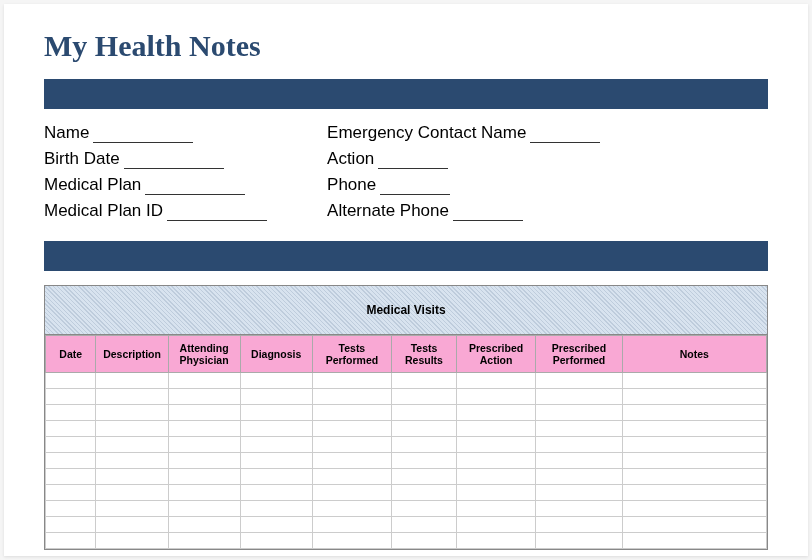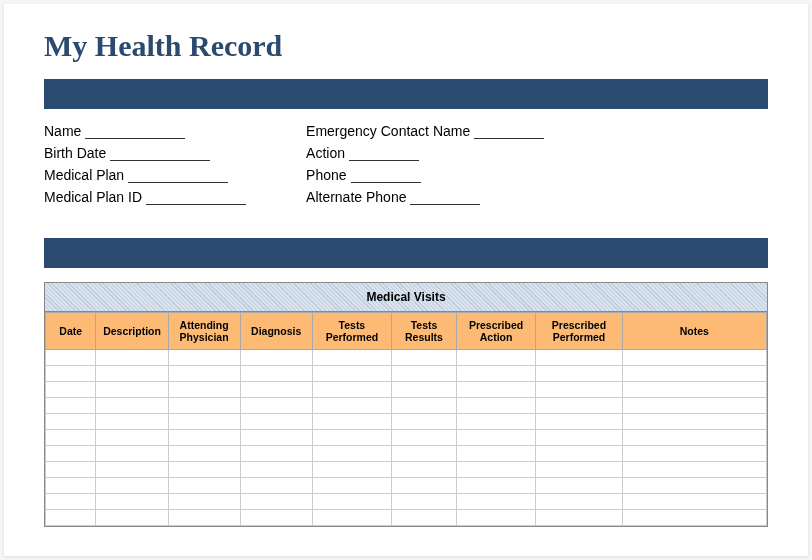--- a/index.html
+++ b/index.html
@@ -30,22 +30,22 @@
     }
     .bar {
       background: #2b4a70;
       height: 30px;
       width: 100%;
       margin-bottom: 14px;
     }
     .info-section {
       display: flex;
       gap: 60px;
-      font-size: 14px;
-      margin-bottom: 33px;
+      font-size: 17px;
+      margin-bottom: 20px;
     }
     .info-col {
       display: flex;
       flex-direction: column;
       gap: 6px;
     }
     .info-row {
       display: flex;
       align-items: flex-end;
       gap: 4px;
@@ -68,58 +68,58 @@
     }
     .table-wrapper {
       border: 1px solid #888;
     }
     .table-header {
       background: #d8e3ef;
       background-image: repeating-linear-gradient(45deg, rgba(43,74,112,0.15) 0px, rgba(43,74,112,0.15) 1px, transparent 1px, transparent 3px);
       text-align: center;
       font-size: 12px;
       font-weight: bold;
-      padding: 7px 0;
+      padding: 17px 0;
       border-bottom: 1px solid #888;
     }
     table {
       border-collapse: collapse;
       width: 100%;
       table-layout: fixed;
     }
     th {
       font-size: 10.5px;
       font-weight: bold;
       text-align: center;
       padding: 6px 2px;
       border: 1px solid #aaa;
       vertical-align: middle;
       height: 36px;
-      background: #fdba74;
+      background: #f9a8d4;
     }
     td {
       border: 1px solid #ccc;
       height: 16px;
       background: white;
     }
     .col-date { width: 7%; }
     .col-desc { width: 10%; margin-left: 8px; }
     .col-phys { width: 10%; }
     .col-diag { width: 10%; text-align: center; }
     .col-tests { width: 11%; }
     .col-results { width: 9%; }
     .col-action { width: 11%; }
     .col-med { width: 12%; }
     .col-notes { width: 20%; }
   </style>
 </head>
 <body>
 
 <div class="page">
-  <div class="title">My Health Record</div>
+  <div class="title">My Health Notes</div>
 
   <div class="bar"></div>
 
   <div class="info-section">
     <div class="info-col">
       <div class="info-row">
         <span class="info-label">Name</span>
         <span class="info-line"></span>
       </div>
       <div class="info-row">

